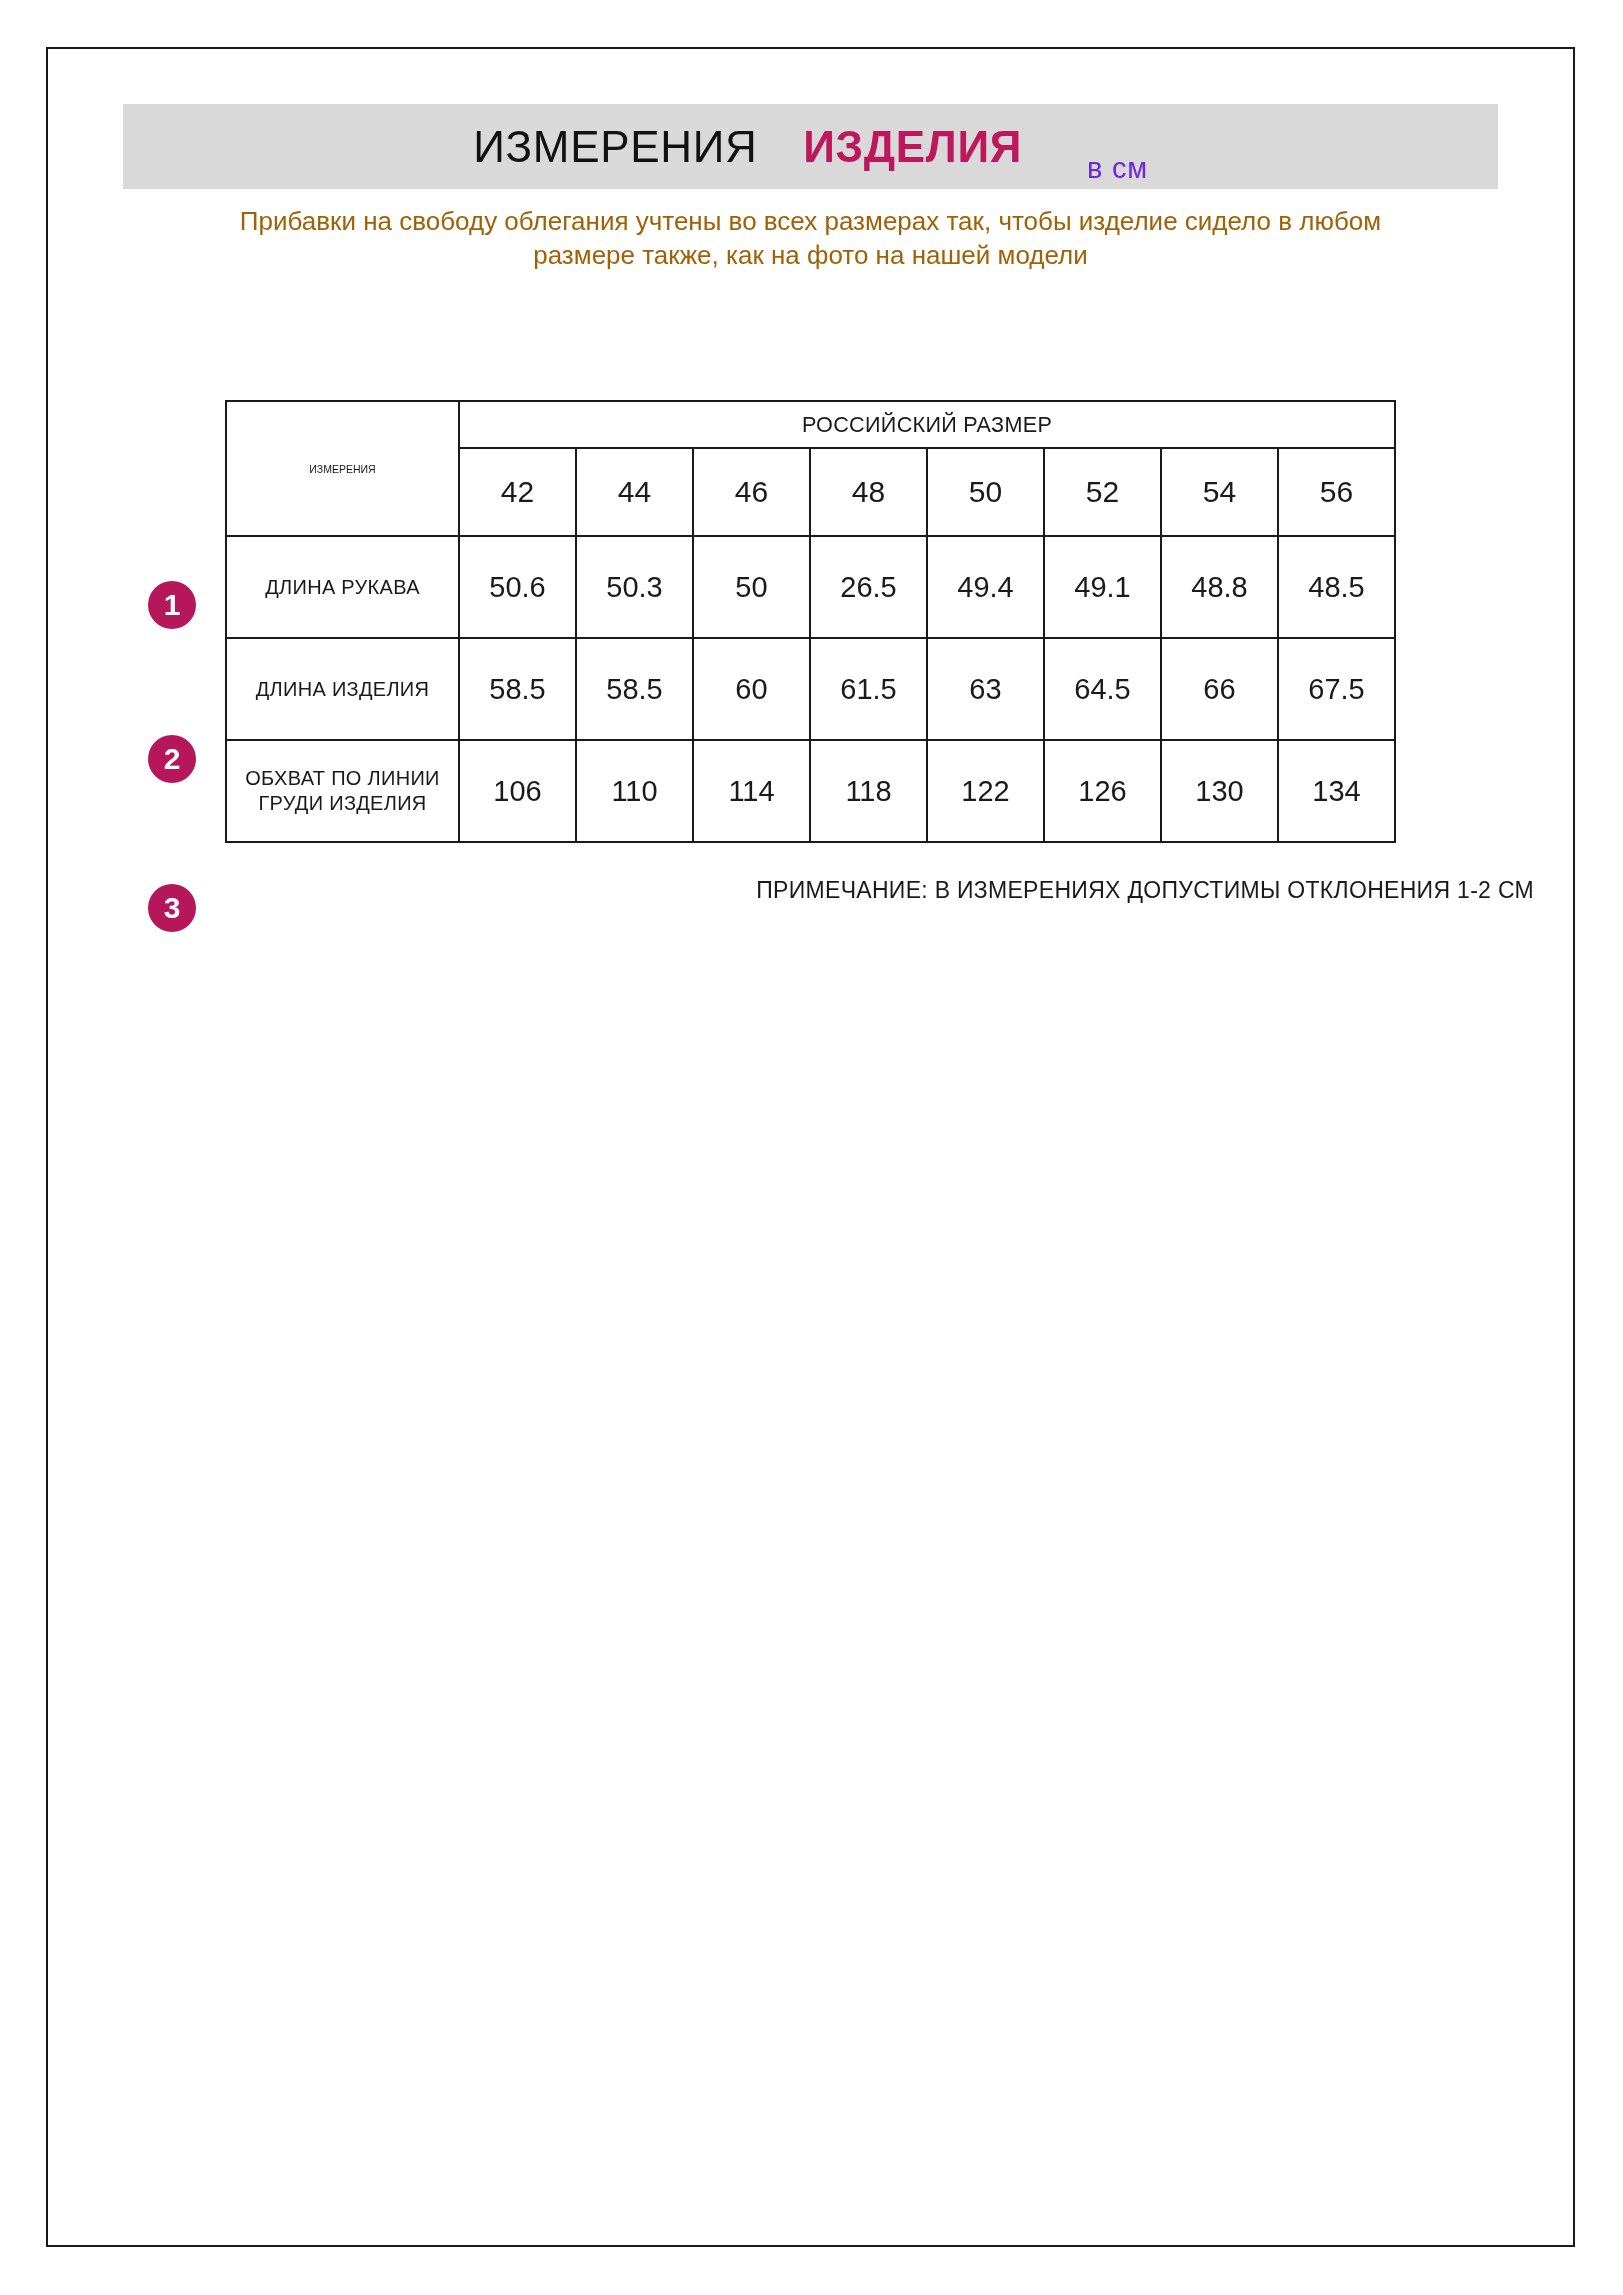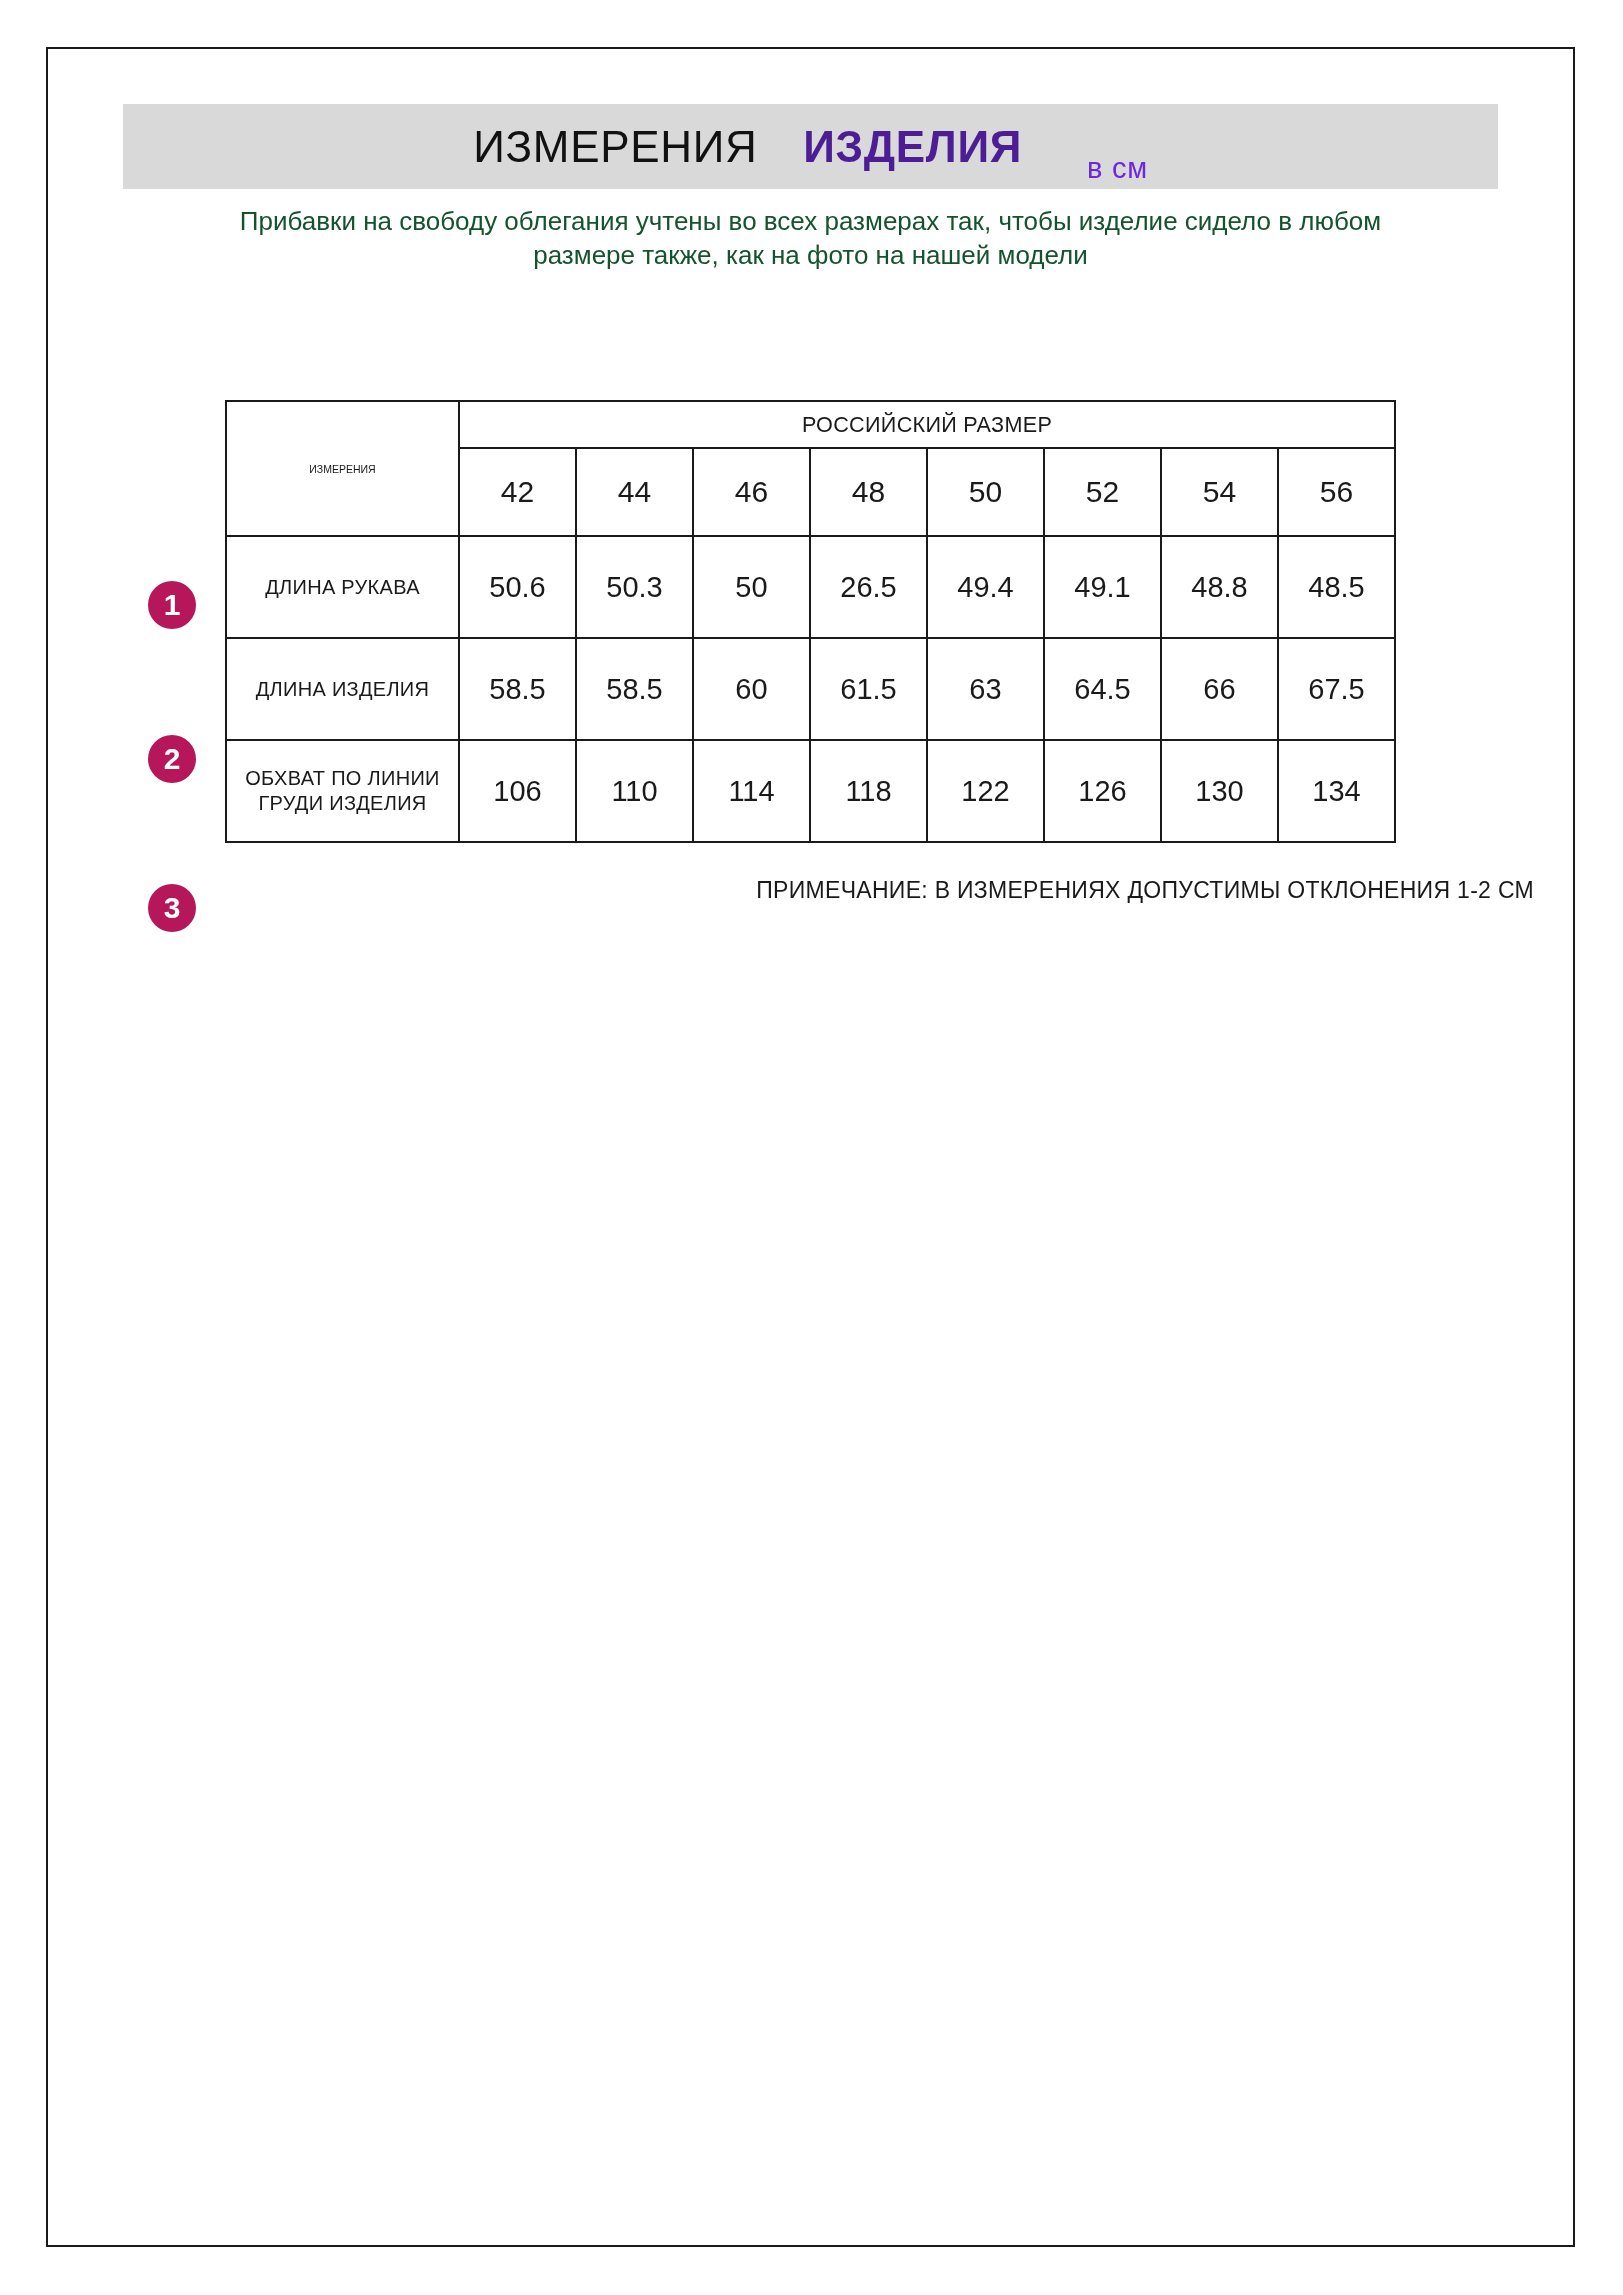--- a/index.html
+++ b/index.html
@@ -45,21 +45,21 @@
   }
   .header-title-1 {
     font-size: 44px;
     letter-spacing: 0.7px;
     color: #111;
     font-weight: 400;
   }
   .header-title-2 {
     font-size: 44px;
     letter-spacing: 0.7px;
-    color: #4c1d95;
+    color: #be185d;
     font-weight: bold;
     margin-left: 19.6px;
   }
   .header-units {
     font-size: 29px;
     color: #6d28d9;
     margin-left: 39px;
     letter-spacing: 0.7px;
     margin-top: 44px;
   }
@@ -70,21 +70,21 @@
     font-size: 33px;
     margin-top: 27.5px;
     color: #1a1a1a;
   }
   .description {
     text-align: center;
     font-size: 26px;
     line-height: 1.32;
     margin: 14.4px auto 0 auto;
     max-width: 1171px;
-    color: #14532d;
+    color: #a16207;
   }
 
   
   .table-wrap {
     position: relative;
     margin: 128px auto 0 auto;
     width: 1171px;
   }
   table.size-table {
     border-collapse: collapse;

